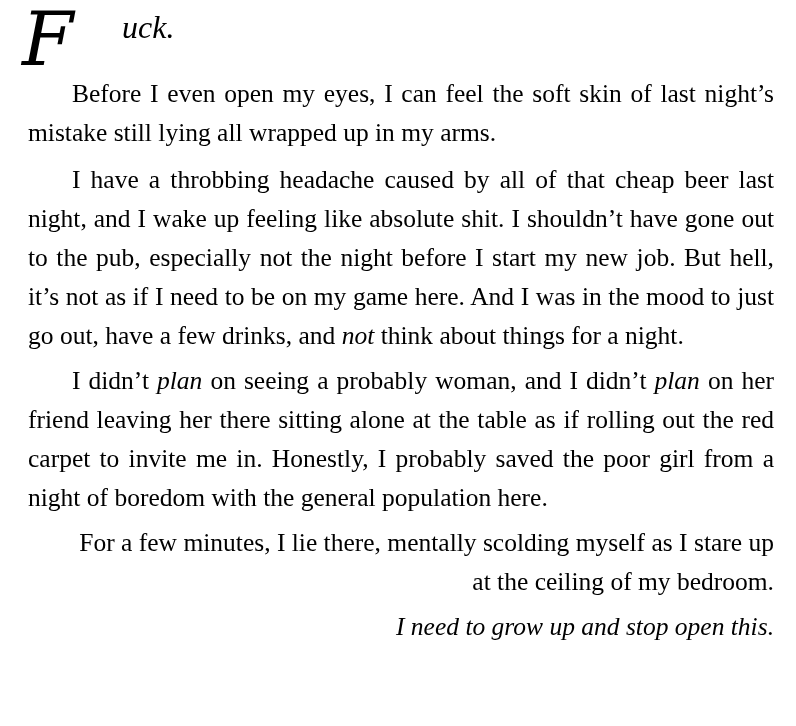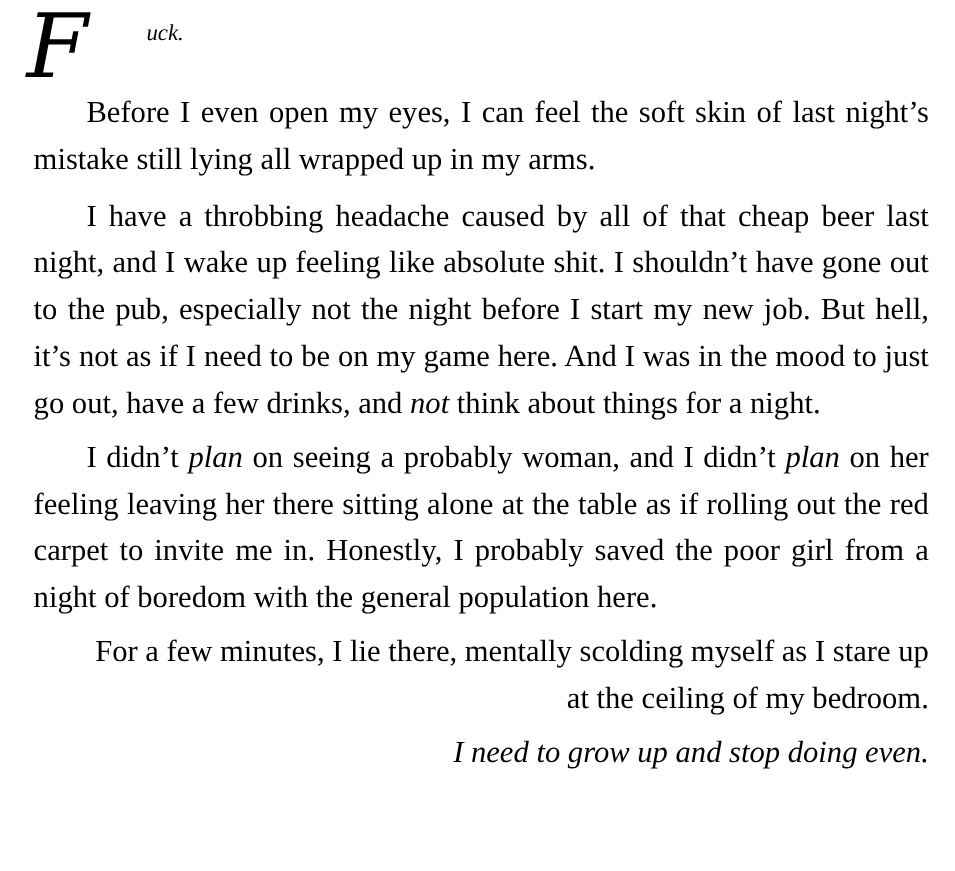--- a/index.html
+++ b/index.html
@@ -49,21 +49,21 @@
     font-family: "DejaVu Serif", serif;
     font-style: italic;
     font-size: 74px;
     line-height: 74px;
     color: #000;
   }
   .dropcap-text {
     display: block;
     padding-left: 104px;
     font-style: italic;
-    font-size: 19px;
+    font-size: 32px;
     line-height: 39px;
   }
   em {
     font-style: italic;
   }
   .italic-line {
     font-style: italic;
     text-indent: 44px;
   }
   .last-line {
@@ -77,19 +77,19 @@
 
   <div class="body-text">
 
     <div class="dropcap-para">
       <span class="dropcap">F</span>
       <span class="dropcap-text">uck.</span>
     </div>
 
     <p class="indent first"><span>Before I even open my eyes, I can feel the soft skin of last night’s mistake still lying all wrapped up in my arms.</span></p>
     <p class="indent"><span>I have a throbbing headache caused by all of that cheap beer last night, and I wake up feeling like absolute shit. I shouldn’t have gone out to the pub, especially not the night before I start my new job. But hell, it’s not as if I need to be on my game here. And I was in the mood to just go out, have a few drinks, and </span><em>not</em><span> think about things for a night.</span></p>
-    <p class="indent"><span>I didn’t </span><em>plan</em><span> on seeing a probably woman, and I didn’t </span><em>plan</em><span> on her feeling leaving her there sitting alone at the table as if rolling out the red carpet to invite me in. Honestly, I probably saved the poor girl from a night of boredom with the general population here.</span></p>
+    <p class="indent"><span>I didn’t </span><em>plan</em><span> on seeing a probably woman, and I didn’t </span><em>plan</em><span> on her friend leaving her there sitting alone at the table as if rolling out the red carpet to invite me in. Honestly, I probably saved the poor girl from a night of boredom with the general population here.</span></p>
     <p class="indent last-line"><span>For a few minutes, I lie there, mentally scolding myself as I stare up at the ceiling of my bedroom.</span></p>
-    <p class="italic-line last-line"><em>I need to grow up and stop doing even</em><span>.</span></p>
+    <p class="italic-line last-line"><em>I need to grow up and stop open this</em><span>.</span></p>
 
   </div>
 
 </div>
 
 </body></html>

